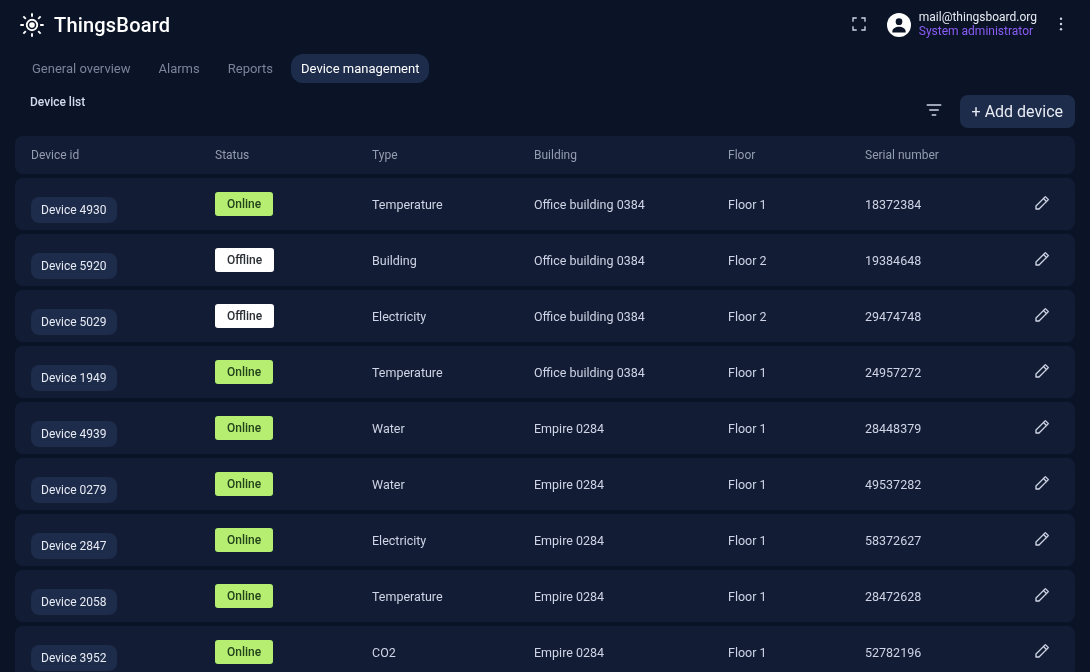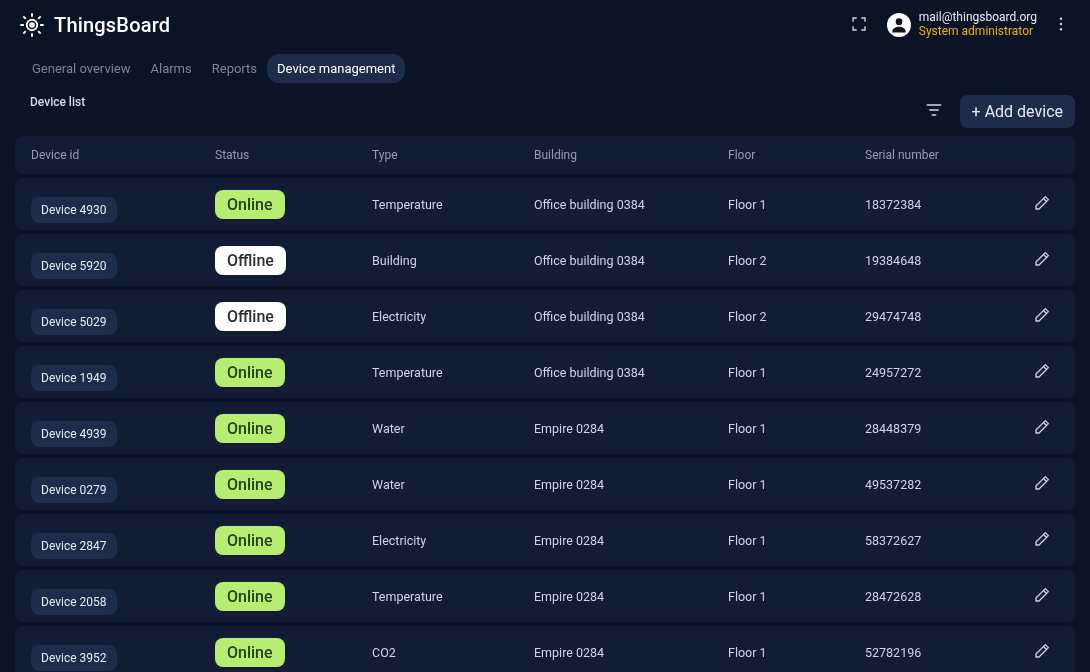--- a/index.html
+++ b/index.html
@@ -23,24 +23,24 @@
   .header-spacer { flex: 1; }
   .header-btn {
     display:flex; align-items:center; justify-content:center;
     width: 28px; height: 28px; border-radius: 4px; color:#cfd4e6; cursor: pointer;
   }
   .header-btn svg { width: 18px; height: 18px; }
   .avatar-block { display:flex; align-items:center; gap:8px; margin-left: 4px;}
   .avatar { width: 24px; height: 24px; border-radius: 50%; background:#fff; display:flex; align-items:center; justify-content:center; color:#0b1427;}
   .avatar svg { width: 20px; height: 20px;}
   .user-meta { display:flex; flex-direction:column; line-height:1.15; font-size:12px; }
-  .user-meta .sub { color:#eab308; }
+  .user-meta .sub { color:#8b5cf6; }
 
   
-  .tabs { display:flex; gap: 0; padding: 4px 15px 6px 22px; align-items:center; }
+  .tabs { display:flex; gap: 8px; padding: 4px 15px 6px 22px; align-items:center; }
   .tab {
     padding: 7px 10px; border-radius: 12px; color:#7b839b; font-size: 13px; cursor:pointer;
   }
   .tab.active { background:#1d2c4b; color:#fff; }
 
   
   .toolbar { display:flex; align-items:flex-start; padding: 6px 15px 8px 30px; gap: 10px; }
   .toolbar-title { font-size: 12px; color:#d5dbef; font-weight: 500;}
   .toolbar-spacer { flex:1; }
   .icon-btn {
@@ -72,22 +72,22 @@
   }
   .trow .cell:first-child { padding-left: 16px; }
   .id-pill {
     display:inline-block; padding: 6px 10px; border-radius: 8px;
     background:#1d2c4b; color:#e8ebf3; font-size:12px;
     cursor: pointer;
     margin-top: 12px;
   }
   .status-pill {
     display:inline-flex; align-items:center; justify-content:center;
-    min-width: 50px; padding: 5px 12px; border-radius: 8px;
-    color:#06271a; font-size:16px; font-weight: 500;
+    min-width: 50px; padding: 5px 12px; border-radius: 3px;
+    color:#06271a; font-size:12px; font-weight: 500;
   }
   .status-Online { background:#b6ee72; color:#22421a; }
   .status-Offline { background:#ffffff; color:#2a2f35; }
   .edit-cell { display:flex; justify-content:flex-end; padding-right: 18px;}
   .edit-btn {
     width:30px; height:30px; display:flex; align-items:center; justify-content:center;
     color:#cfd4e6; cursor:pointer; border-radius:6px;
   }
   .edit-btn svg { width:18px; height:18px; }
 </style>

